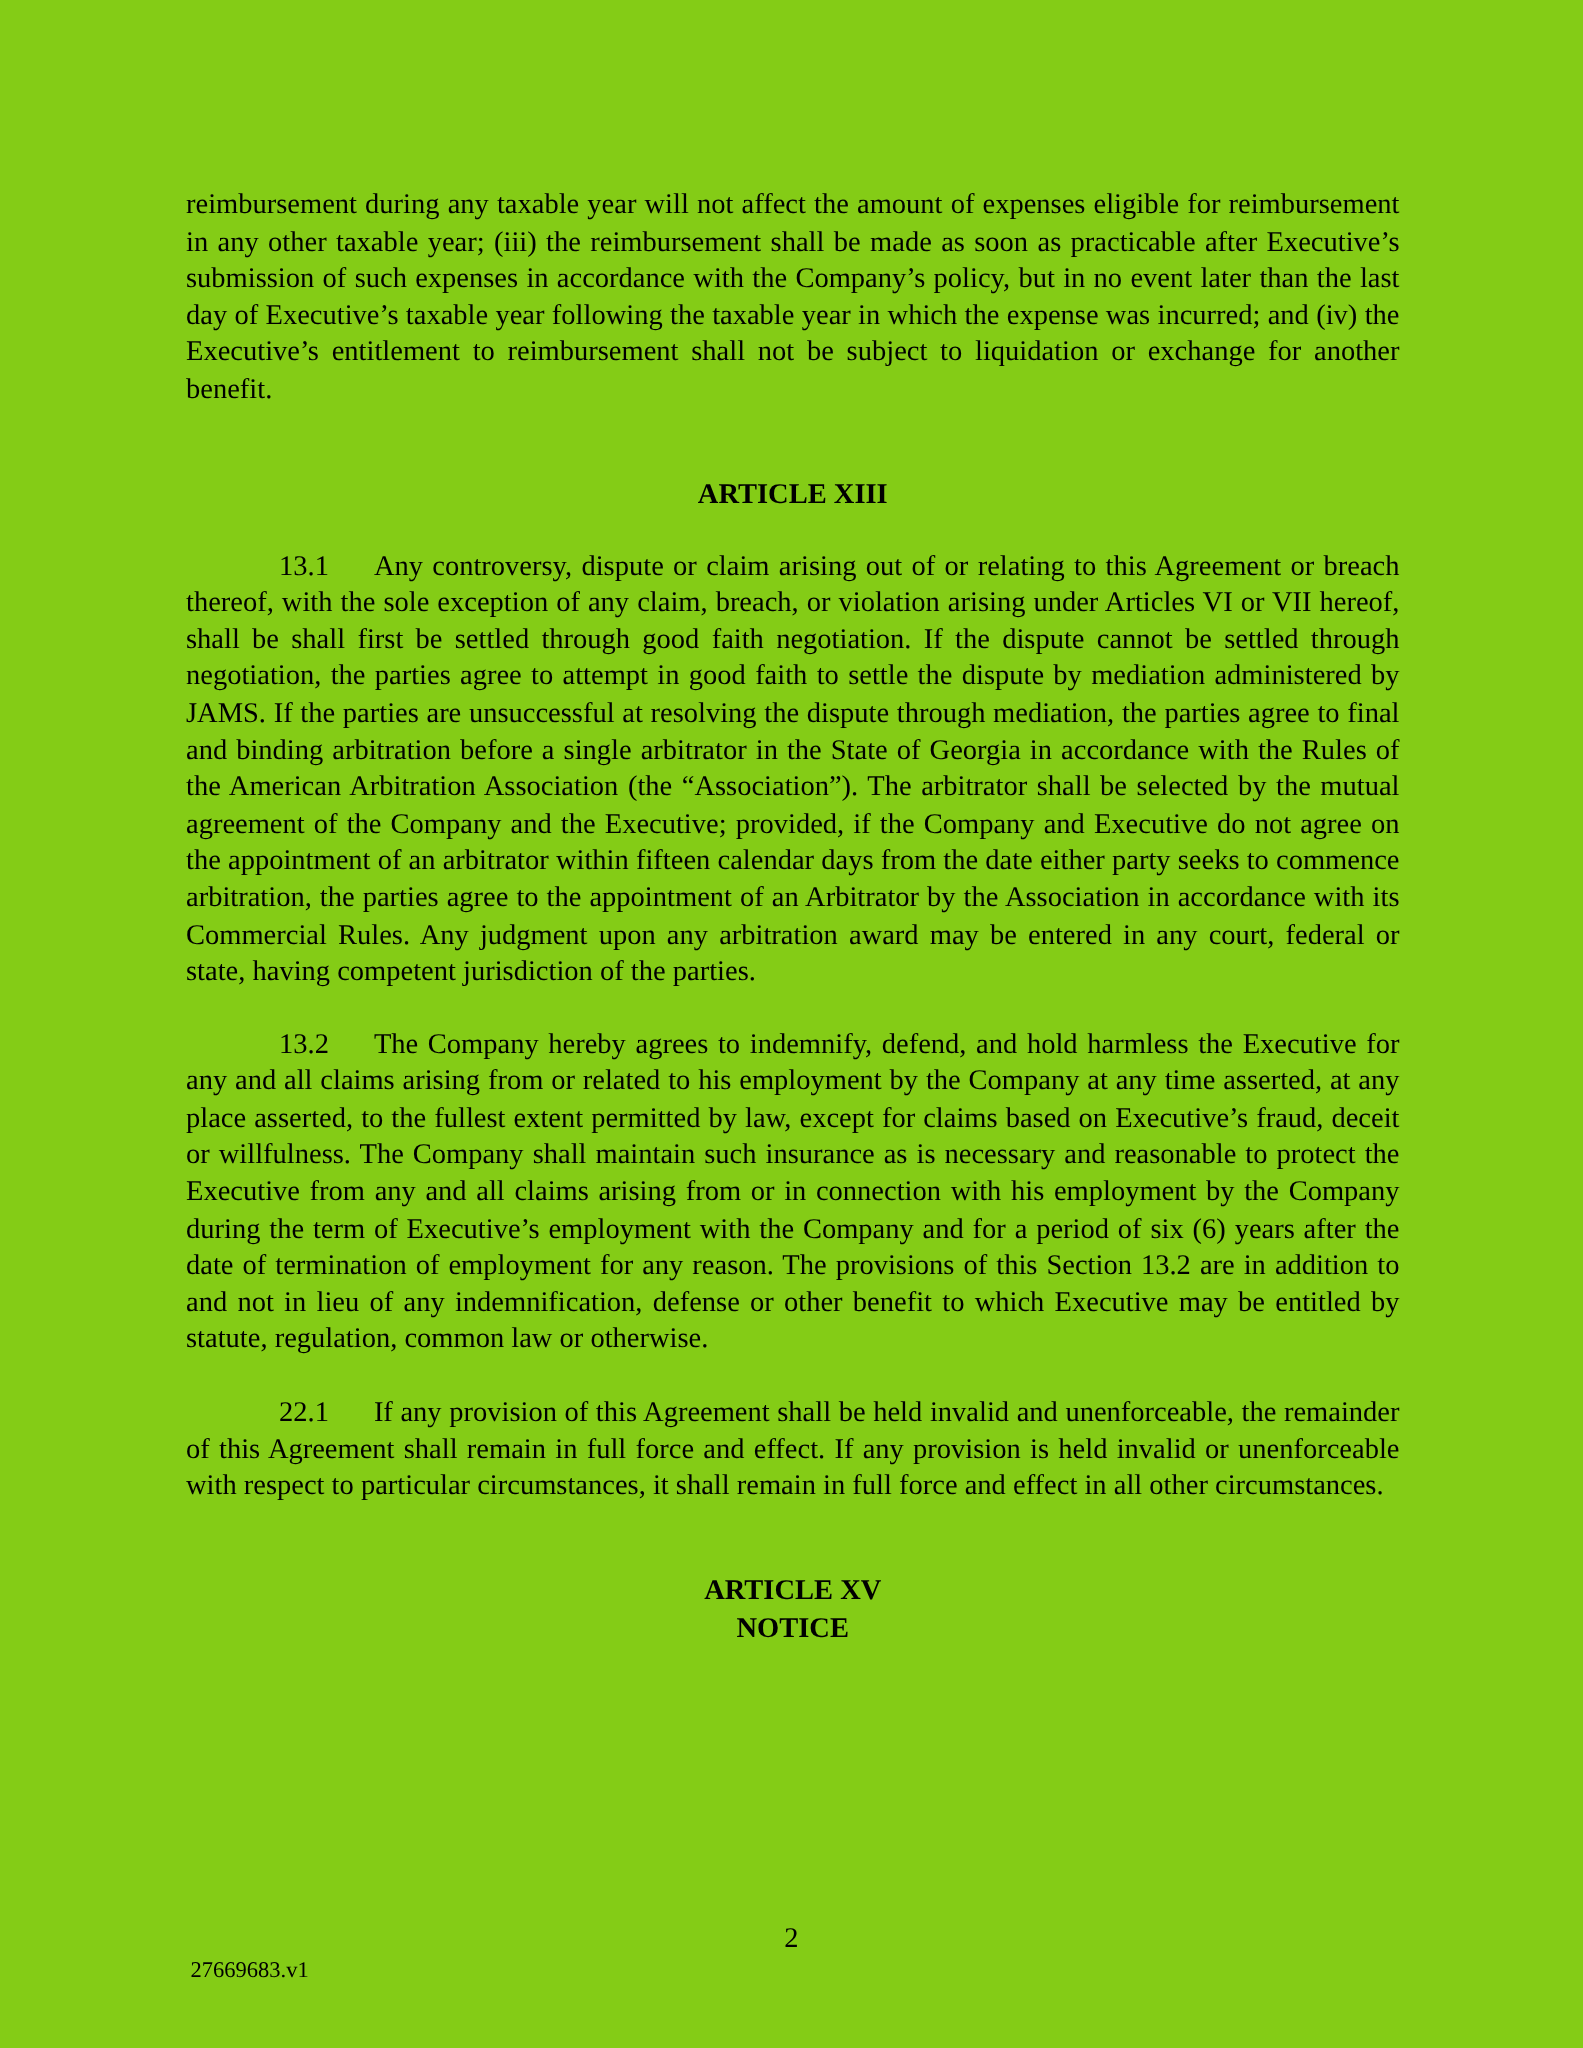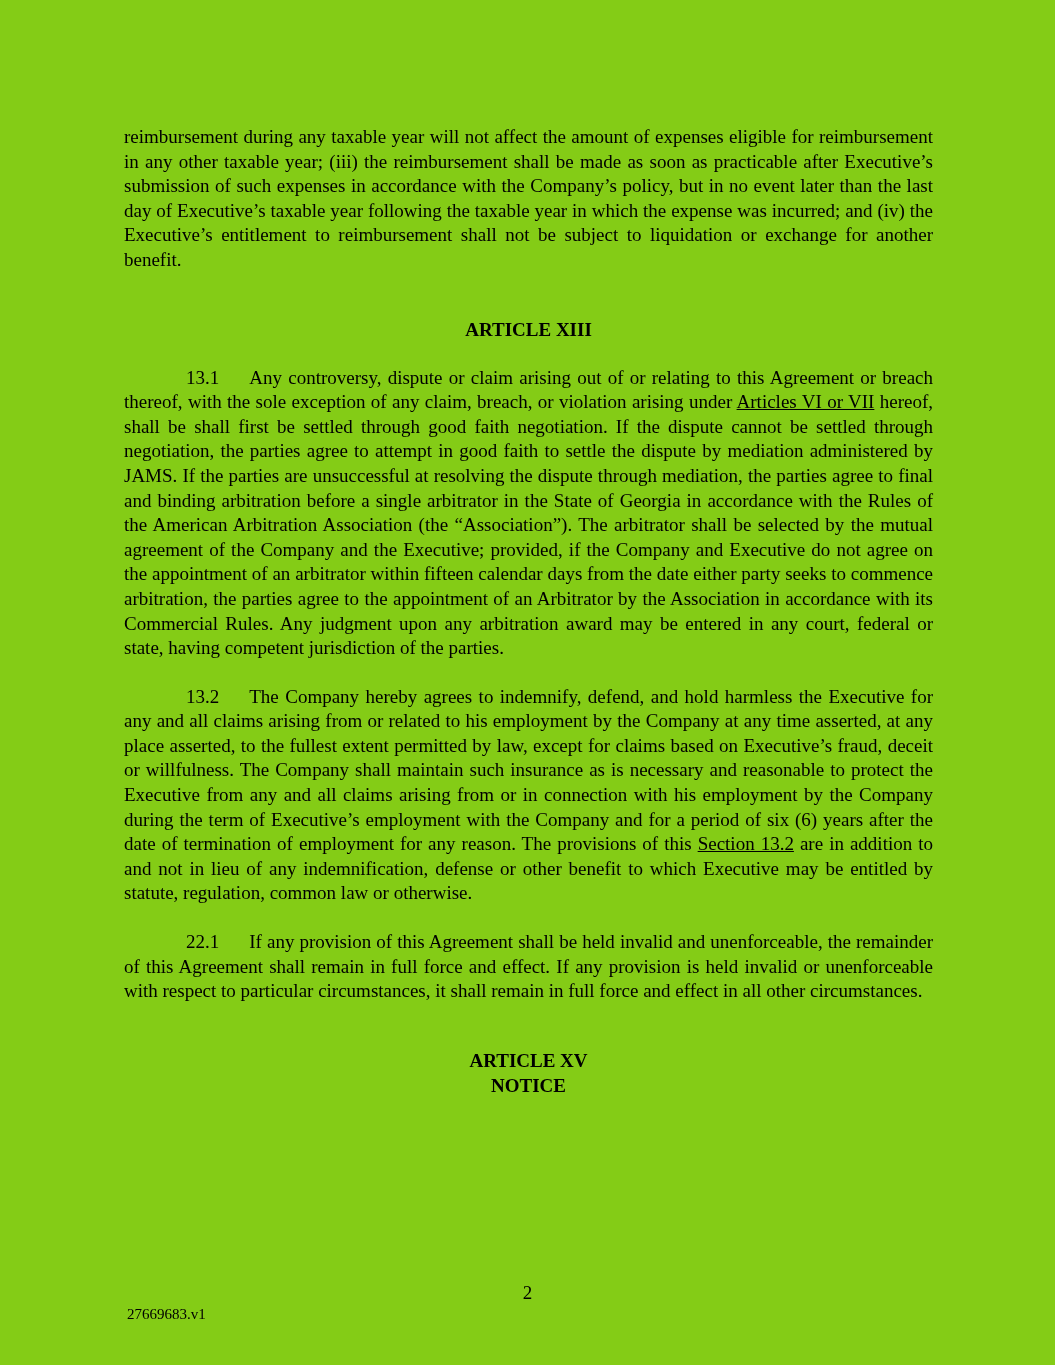--- a/index.html
+++ b/index.html
@@ -21,21 +21,21 @@
     top: 125px;
     left: 124px;
     width: 809px;
   }
   .para {
     text-align: justify;
     margin-bottom: 24px;
   }
   .sec { text-indent: 62px; }
   .secnum { padding-right: 30px; }
-  .u { text-decoration: underline; }
+  .u { }
   .article-heading {
     text-align: center;
     font-weight: bold;
     margin-bottom: 24px;
     margin-top: 44px;
   }
   .article-heading div { line-height: 25px; }
   .page-number {
     position: absolute;
     top: 1281px;

